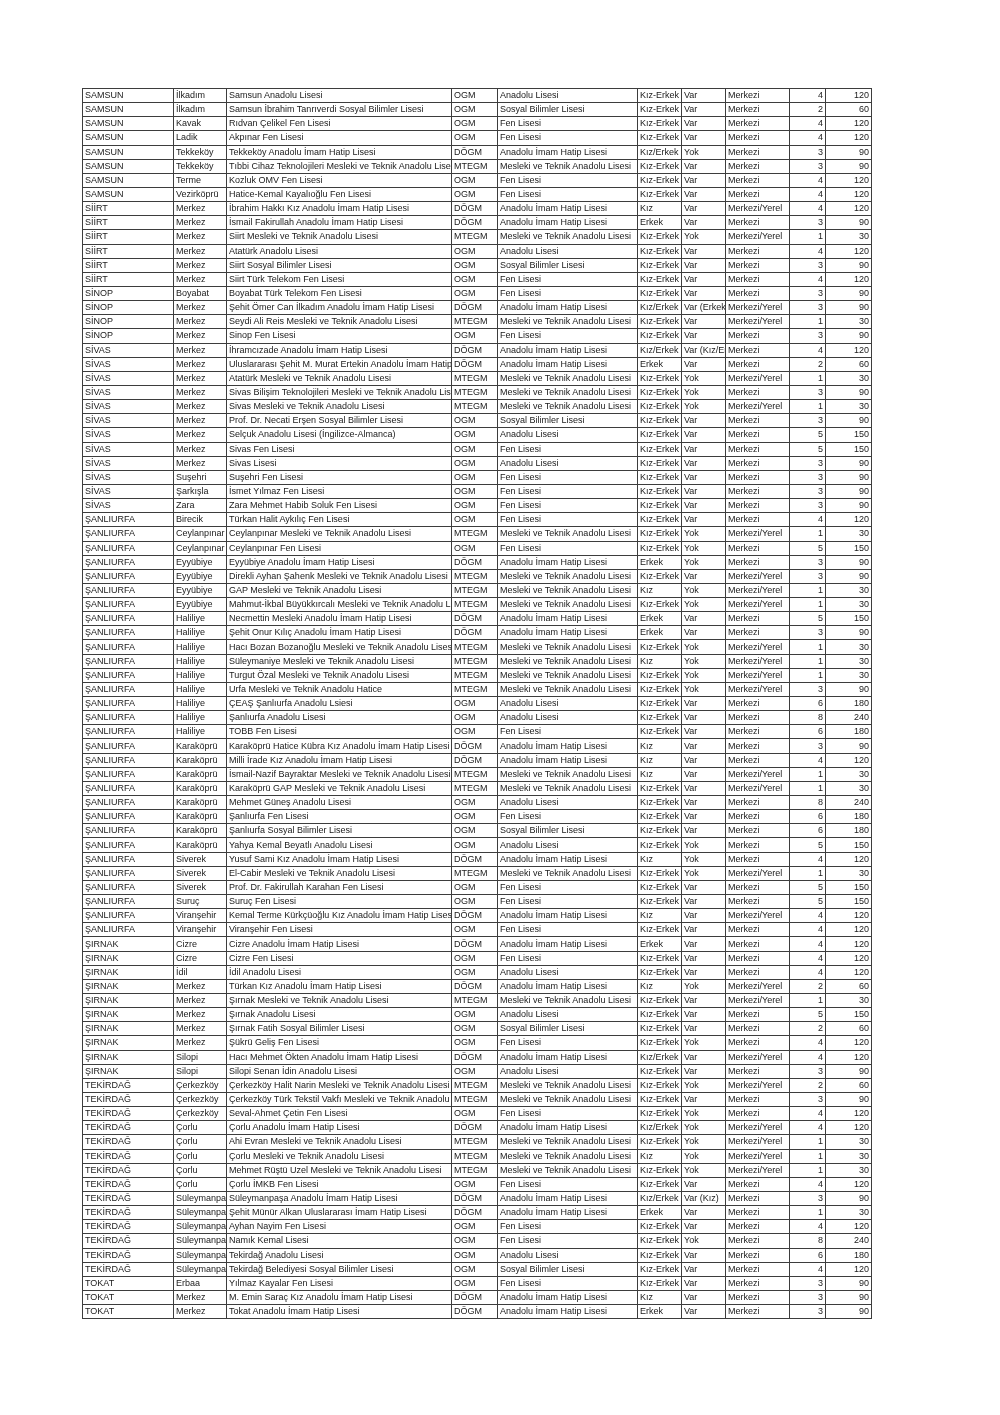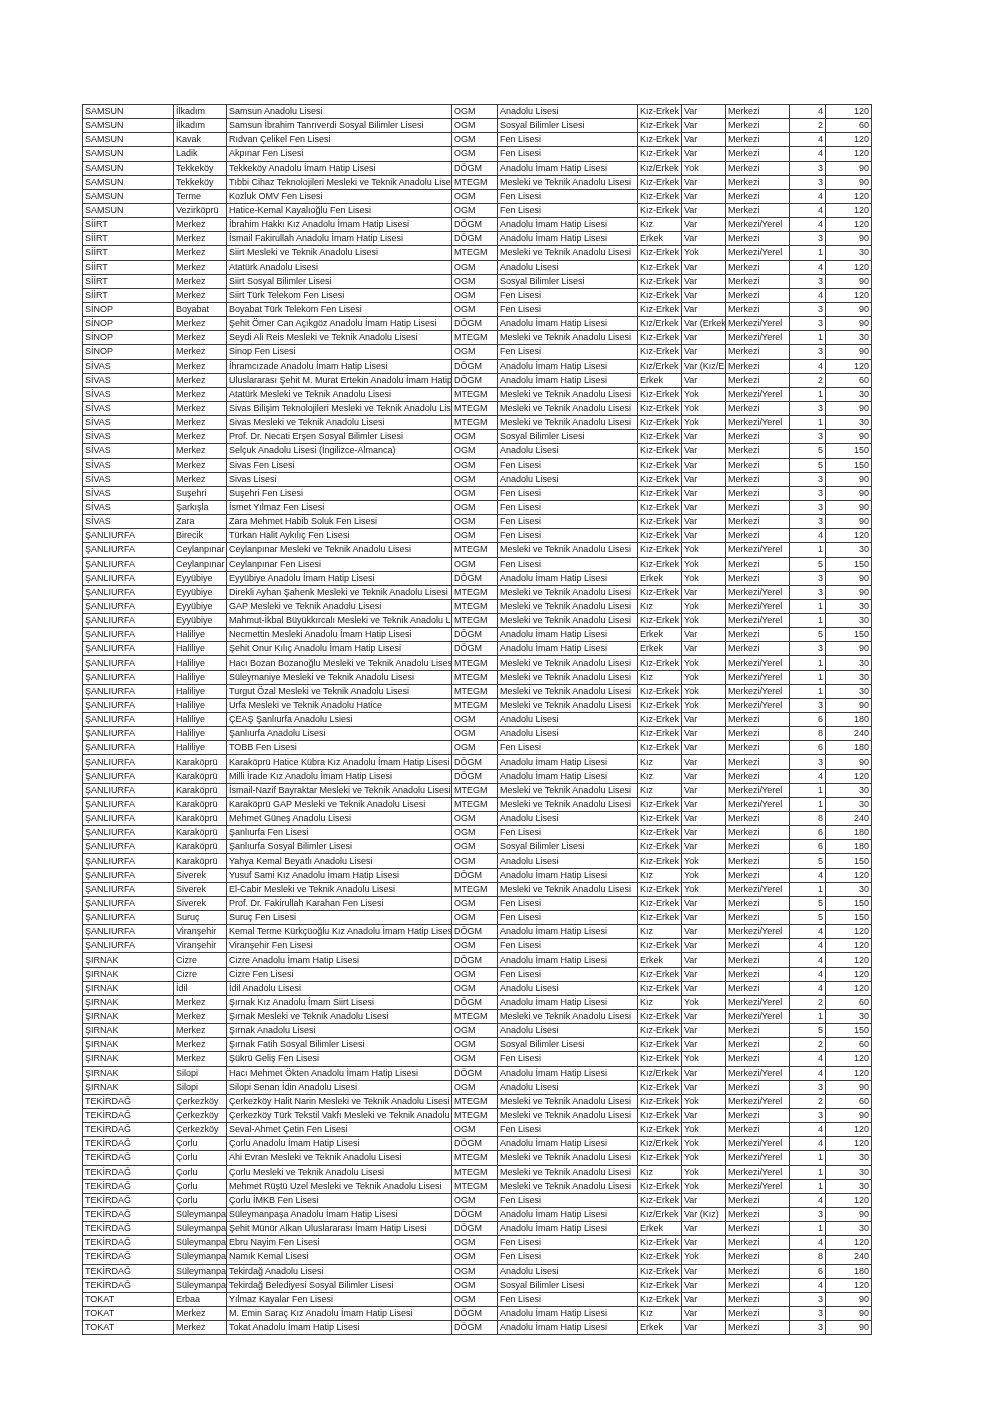--- a/index.html
+++ b/index.html
@@ -10,21 +10,21 @@
   .page {
     position: relative;
     width: 1000px;
     height: 1415px;
     background: var(--page-bg, #ffffff);
     font-family: "Liberation Sans", sans-serif;
   }
   table.school-table {
     position: absolute;
     left: 82px;
-    top: 104px;
+    top: 88px;
     width: 789px;
     border-collapse: collapse;
     table-layout: fixed;
   }
   table.school-table td {
     border: 1px solid var(--grid-color, #3d3d3d);
     height: 13.15px;
     padding: 0 2px;
     font-family: "Liberation Sans", sans-serif;
     font-size: 9px;
@@ -232,21 +232,21 @@
           <td>Fen Lisesi</td>
           <td>Kız-Erkek</td>
           <td>Var</td>
           <td>Merkezi</td>
           <td class="num">3</td>
           <td class="num">90</td>
         </tr>
         <tr>
           <td>SİNOP</td>
           <td>Merkez</td>
-          <td>Şehit Ömer Can Açıkgöz Anadolu İmam Hatip Lisesi</td>
+          <td>Şehit Ömer Can İlkadım Anadolu İmam Hatip Lisesi</td>
           <td>DÖGM</td>
           <td>Anadolu İmam Hatip Lisesi</td>
           <td>Kız/Erkek</td>
           <td>Var (Erkek)</td>
           <td>Merkezi/Yerel</td>
           <td class="num">3</td>
           <td class="num">90</td>
         </tr>
         <tr>
           <td>SİNOP</td>
@@ -808,21 +808,21 @@
           <td>Anadolu Lisesi</td>
           <td>Kız-Erkek</td>
           <td>Var</td>
           <td>Merkezi</td>
           <td class="num">4</td>
           <td class="num">120</td>
         </tr>
         <tr>
           <td>ŞIRNAK</td>
           <td>Merkez</td>
-          <td>Şırnak Kız Anadolu İmam Siirt Lisesi</td>
+          <td>Türkan Kız Anadolu İmam Hatip Lisesi</td>
           <td>DÖGM</td>
           <td>Anadolu İmam Hatip Lisesi</td>
           <td>Kız</td>
           <td>Yok</td>
           <td>Merkezi/Yerel</td>
           <td class="num">2</td>
           <td class="num">60</td>
         </tr>
         <tr>
           <td>ŞIRNAK</td>
@@ -1012,21 +1012,21 @@
           <td>Anadolu İmam Hatip Lisesi</td>
           <td>Erkek</td>
           <td>Var</td>
           <td>Merkezi</td>
           <td class="num">1</td>
           <td class="num">30</td>
         </tr>
         <tr>
           <td>TEKİRDAĞ</td>
           <td>Süleymanpaşa</td>
-          <td>Ebru Nayim Fen Lisesi</td>
+          <td>Ayhan Nayim Fen Lisesi</td>
           <td>OGM</td>
           <td>Fen Lisesi</td>
           <td>Kız-Erkek</td>
           <td>Var</td>
           <td>Merkezi</td>
           <td class="num">4</td>
           <td class="num">120</td>
         </tr>
         <tr>
           <td>TEKİRDAĞ</td>

